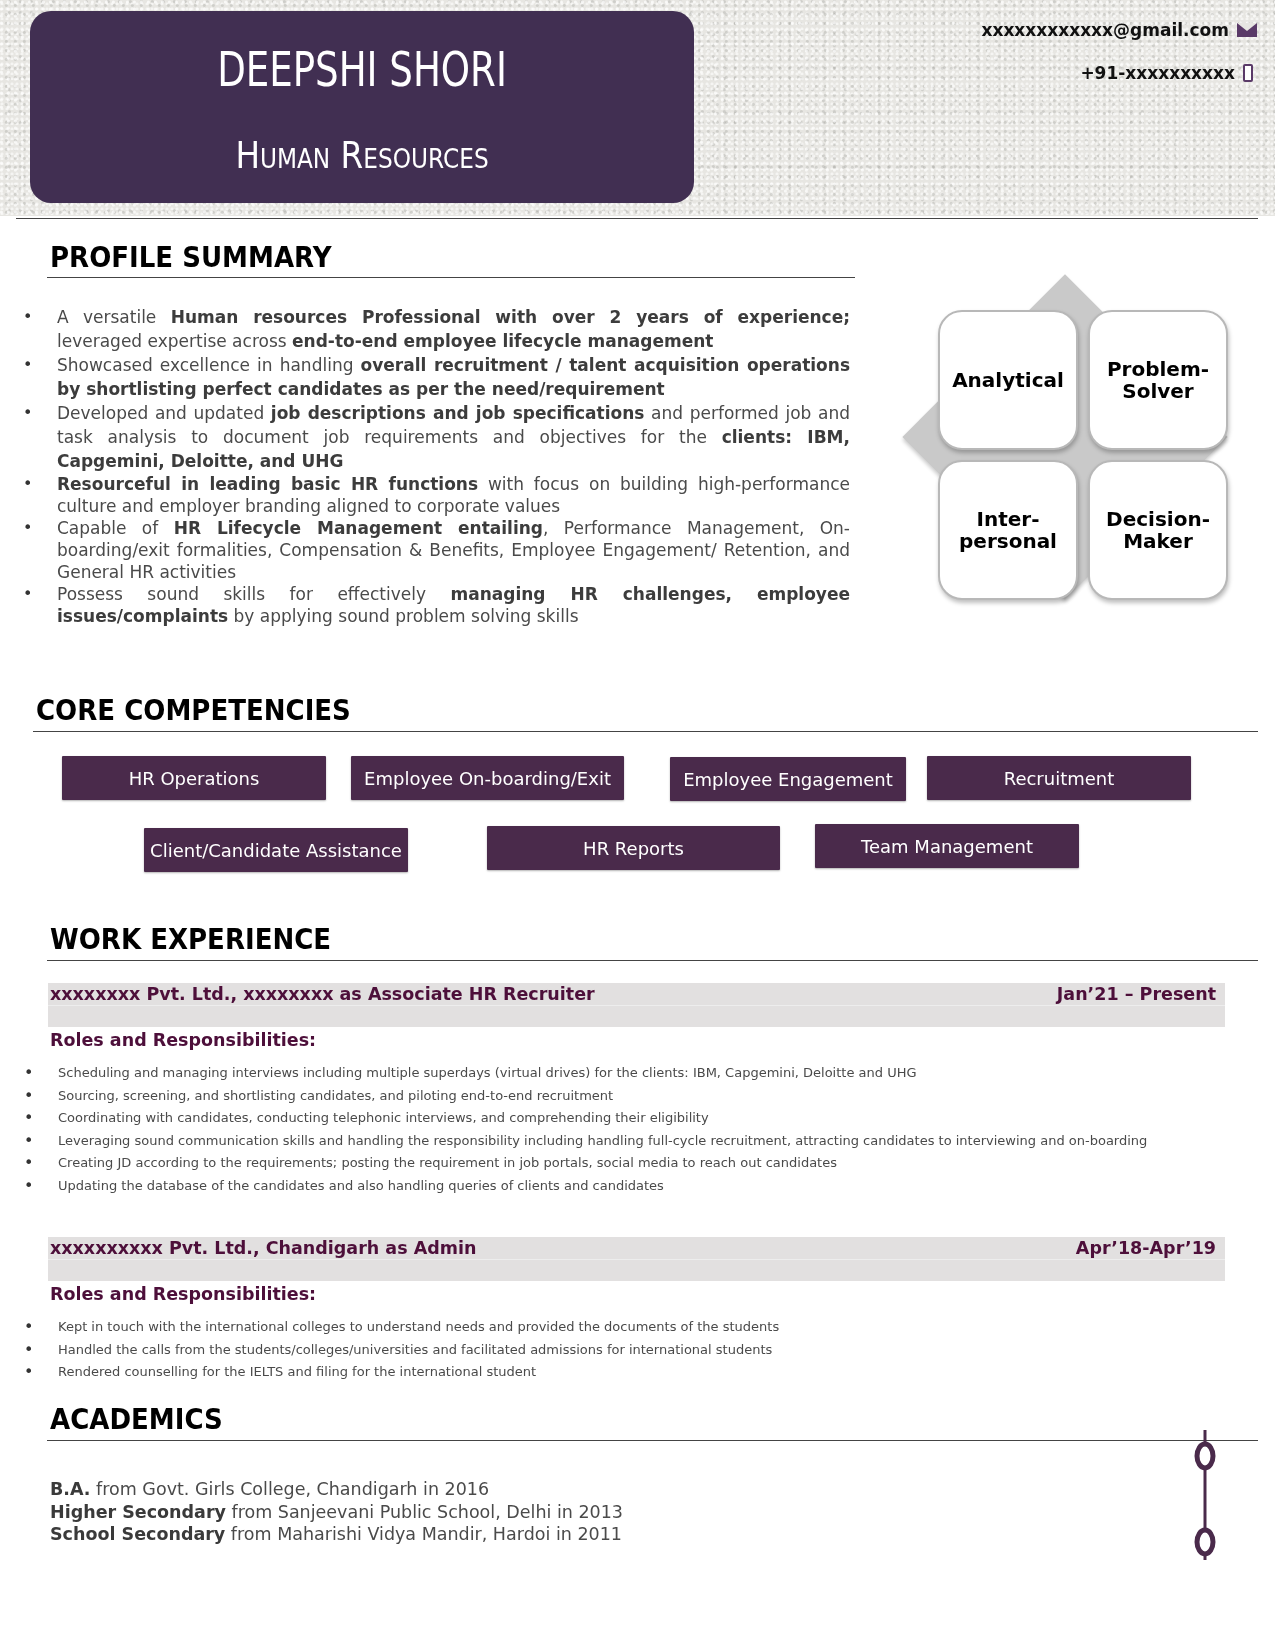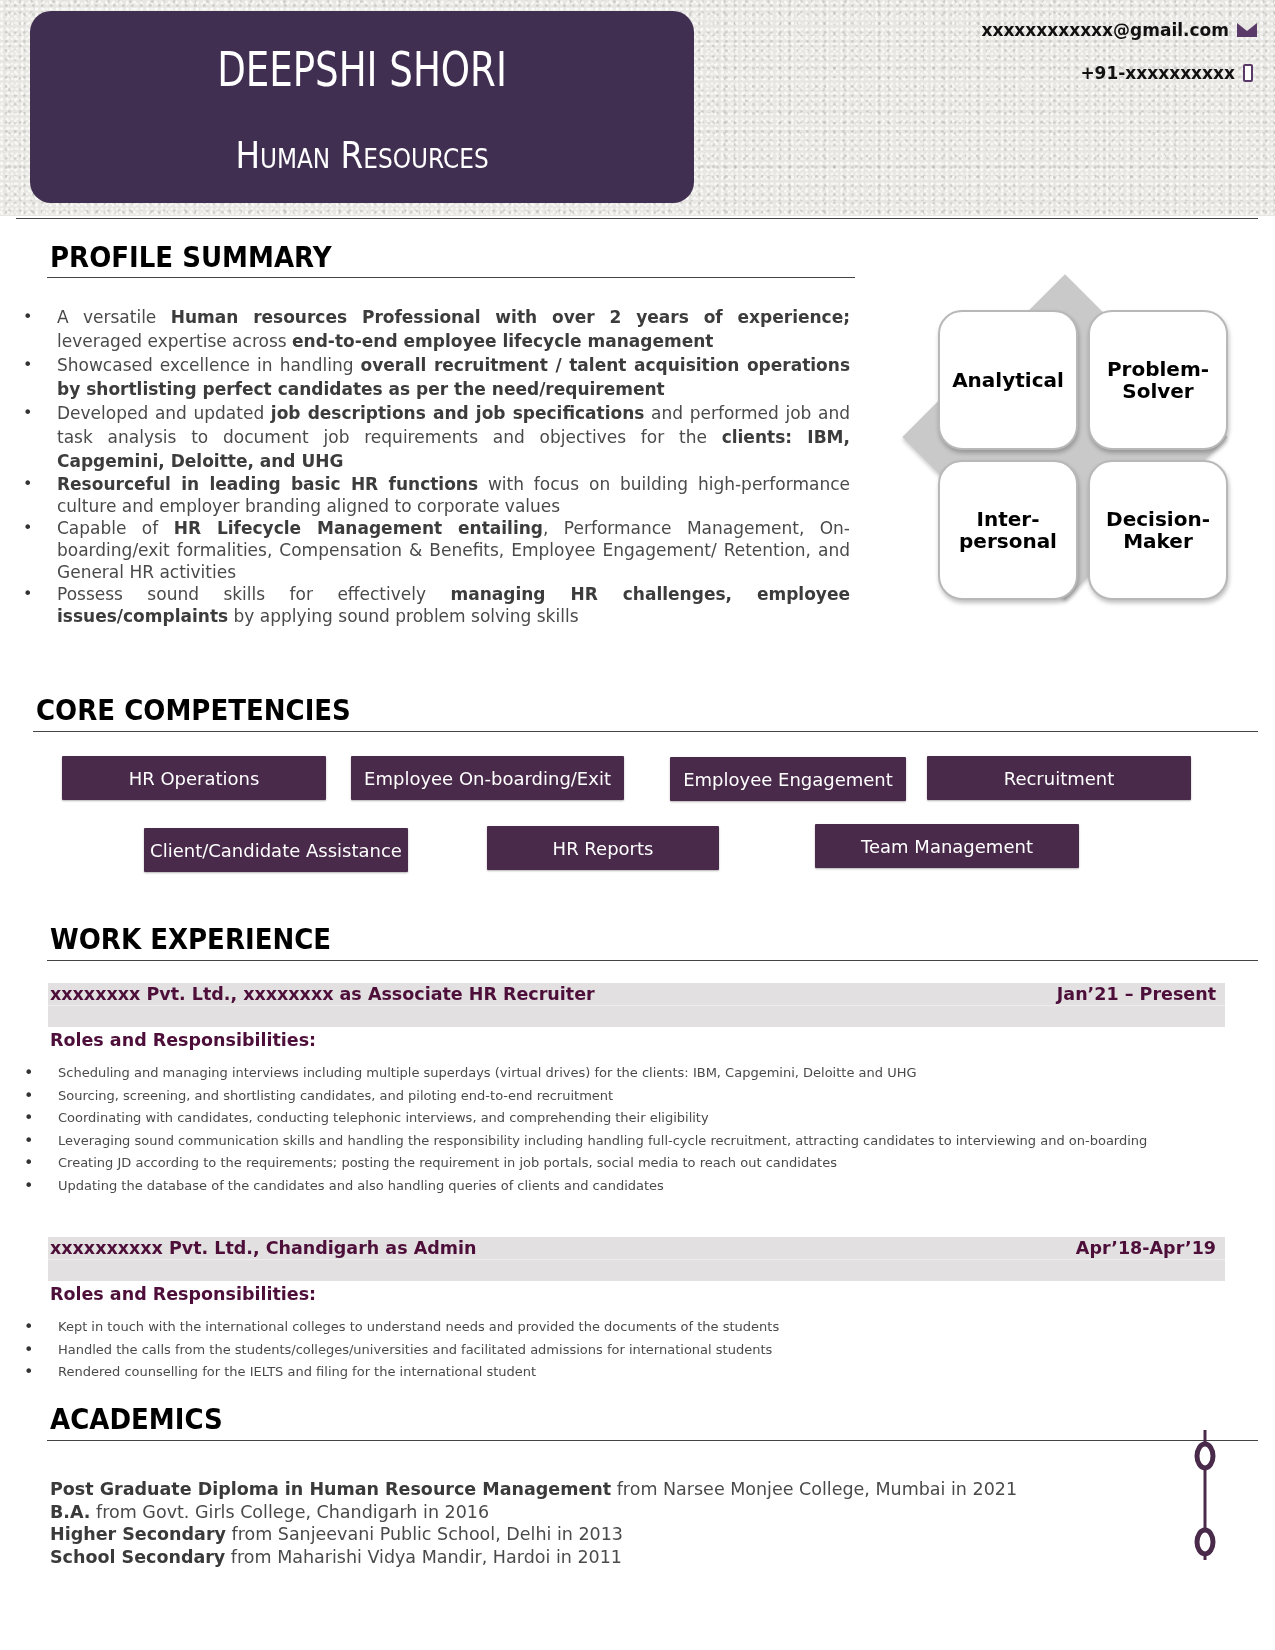--- a/index.html
+++ b/index.html
@@ -147,21 +147,21 @@
     </div>
 </div>
 
 <div class="section-title" style="left:36px; top:694px;">CORE COMPETENCIES</div>
 <div class="rule" style="left:33px; top:731px; width:1225px;"></div>
 <div class="pill" style="left:62px; top:756px; width:264px;">HR Operations</div>
 <div class="pill" style="left:351px; top:756px; width:273px;">Employee On-boarding/Exit</div>
 <div class="pill" style="left:670px; top:757px; width:236px;">Employee Engagement</div>
 <div class="pill" style="left:927px; top:756px; width:264px;">Recruitment</div>
 <div class="pill" style="left:144px; top:828px; width:264px;">Client/Candidate Assistance</div>
-<div class="pill" style="left:487px; top:826px; width:232px;">HR Reports</div>
+<div class="pill" style="left:487px; top:826px; width:293px;">HR Reports</div>
 <div class="pill" style="left:815px; top:824px; width:264px;">Team Management</div>
 
 <div class="section-title" style="left:50px; top:923px;">WORK EXPERIENCE</div>
 <div class="rule" style="left:47px; top:960px; width:1211px;"></div>
 
 <div class="job-head" style="top:983px; width:1177px;">
   <div class="divline"></div>
   <span class="role">xxxxxxxx Pvt. Ltd., xxxxxxxx as Associate HR Recruiter</span>
   <span class="date">Jan’21 – Present</span>
   <span class="rr">Roles and Responsibilities:</span>
@@ -183,21 +183,20 @@
 </div>
 <ul class="bullets work" id="job1-list" style="top:1300px;">
     <li>Kept in touch with the international colleges to understand needs and provided the documents of the students</li>
     <li>Handled the calls from the students/colleges/universities and facilitated admissions for international students</li>
     <li>Rendered counselling for the IELTS and filing for the international student</li>
   </ul>
 
 <div class="section-title" style="left:50px; top:1403px;">ACADEMICS</div>
 <div class="rule" style="left:47px; top:1440px; width:1211px;"></div>
 <div class="acad" id="acad-list">
-    <div><b>Post Graduate Diploma in Human Resource Management</b><span> from Narsee Monjee College, Mumbai in 2021</span></div>
     <div><b>B.A.</b><span> from Govt. Girls College, Chandigarh in 2016</span></div>
     <div><b>Higher Secondary</b><span> from Sanjeevani Public School, Delhi in 2013</span></div>
     <div><b>School Secondary</b><span> from Maharishi Vidya Mandir, Hardoi in 2011</span></div>
   </div>
 <svg class="academic-icon" viewBox="0 0 30 130">
   <line x1="15" y1="0" x2="15" y2="130" stroke="#4a2a4b" stroke-width="3"></line>
   <ellipse cx="15" cy="26" rx="8" ry="12" fill="#ffffff" stroke="#4a2a4b" stroke-width="5"></ellipse>
   <ellipse cx="15" cy="112" rx="8" ry="12" fill="#ffffff" stroke="#4a2a4b" stroke-width="5"></ellipse>
 </svg>
 

